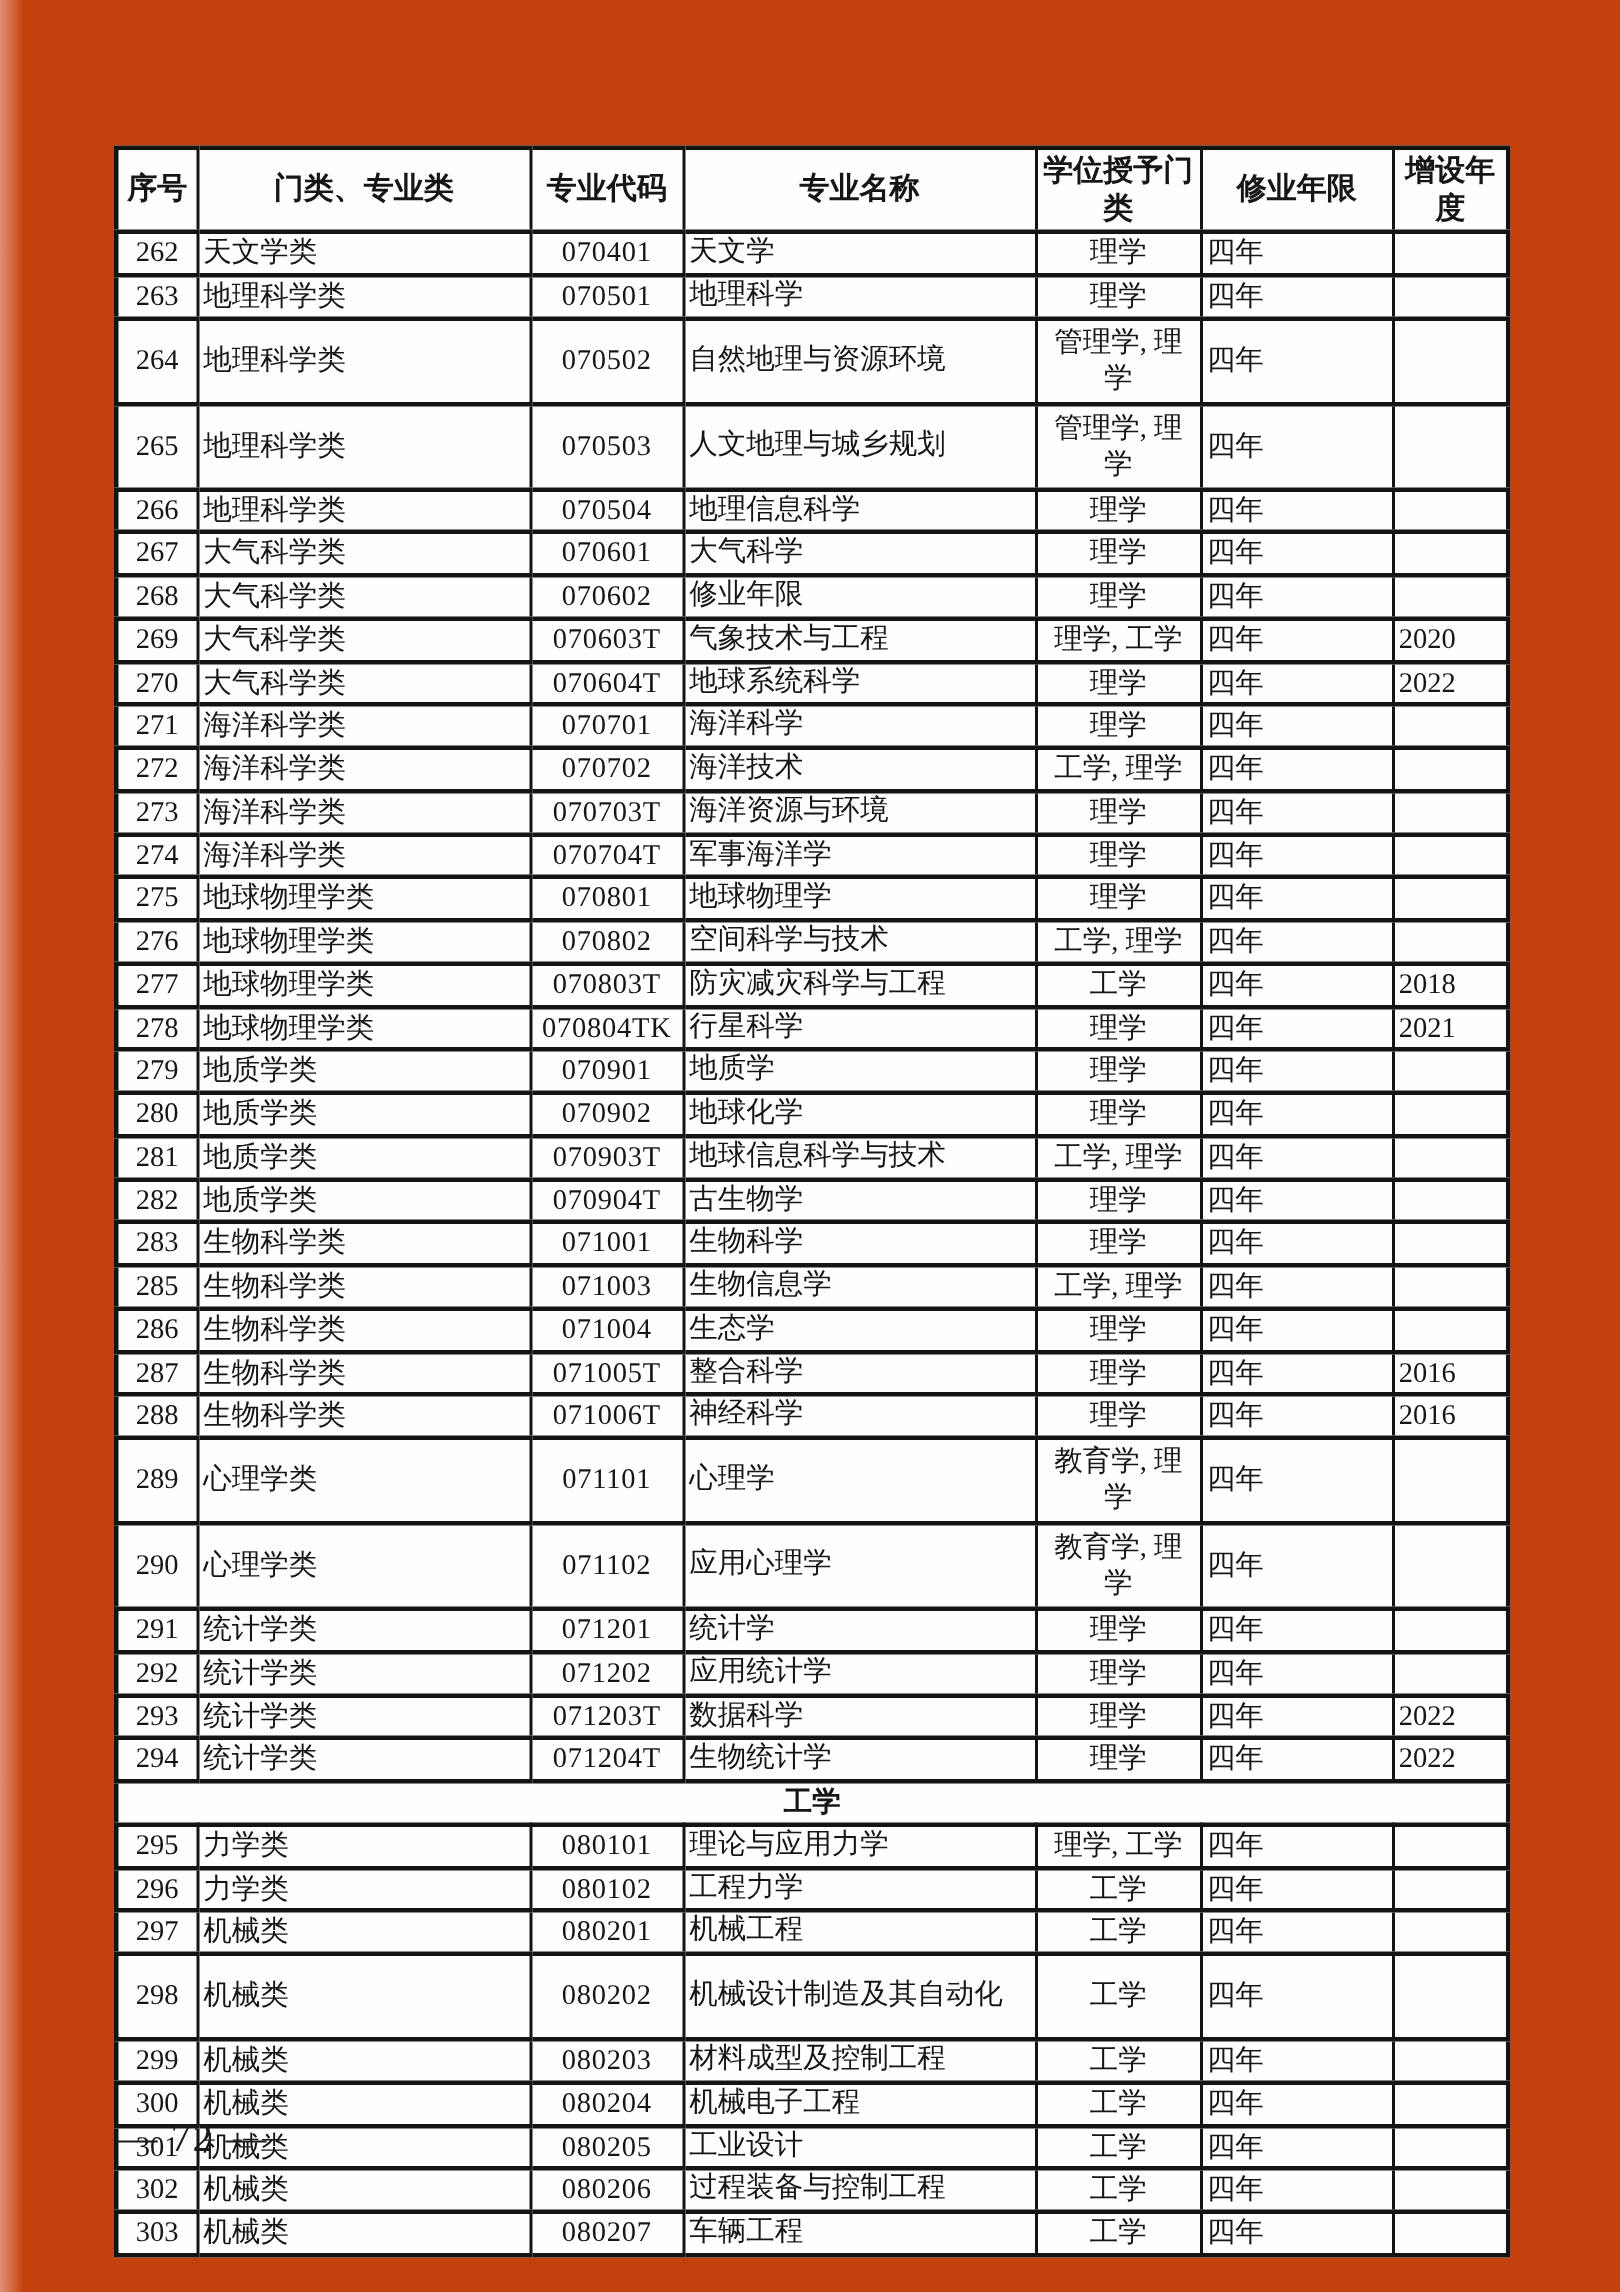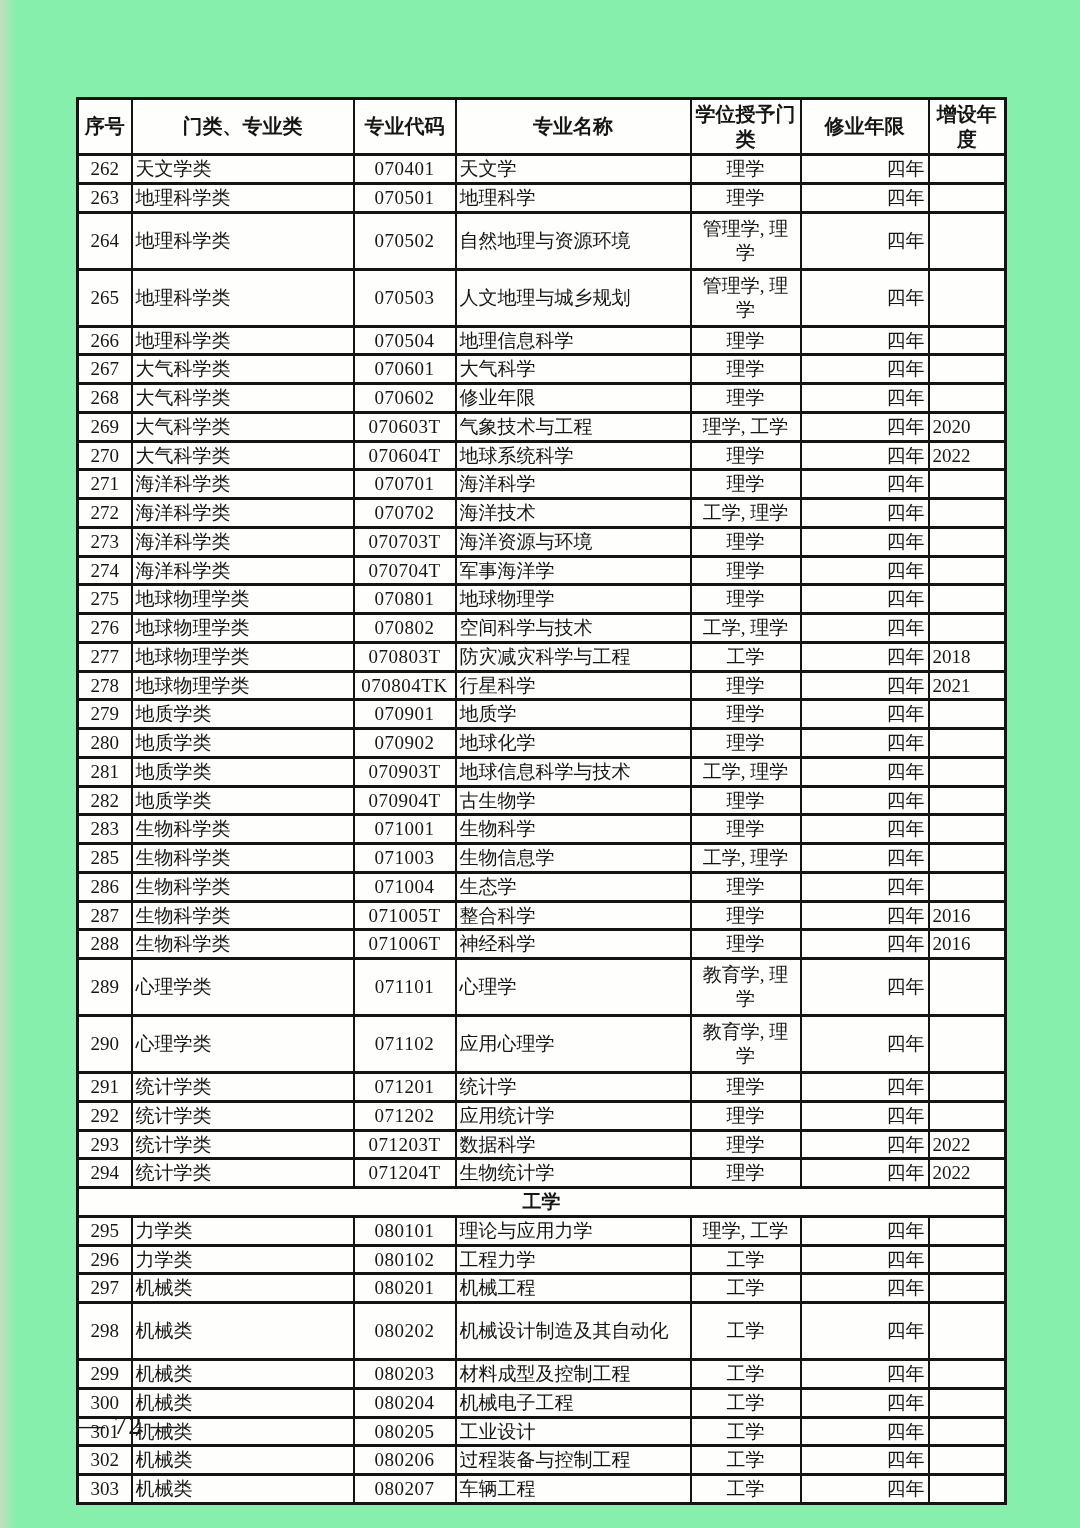--- a/index.html
+++ b/index.html
@@ -5,21 +5,21 @@
   html, body {
     margin: 0;
     padding: 0;
     background: #e9e9e9;
   }
   .page {
     position: relative;
     width: 1080px;
     height: 1528px;
     margin: 0 auto;
-    background: #86efac;
+    background: #c2410c;
     overflow: hidden;
     font-family: "Liberation Serif", "DejaVu Serif", serif;
     color: #161616;
   }
   
   .edge-tint {
     position: absolute;
     left: 0; top: 0;
     width: 16px; height: 100%;
     background: linear-gradient(to right, rgba(247,208,205,0.55), rgba(247,208,205,0));
@@ -56,23 +56,23 @@
   table.majors tbody tr.tall { height: 57px; }
   table.majors tbody td {
     font-size: 19px;
     vertical-align: middle;
     white-space: normal;
     word-break: break-all;
   }
   td.c-seq   { text-align: center; font-size: 19px; }
   td.c-cat   { text-align: left; padding-left: 5px; }
   td.c-code  { text-align: center; padding-left: 4px; letter-spacing: 0.5px; font-family: Liberation Serif, serif; }
-  td.c-name  { text-align: left; padding-left: 5px; }
+  td.c-name  { text-align: left; padding-left: 5px; font-family: Liberation Mono, monospace; }
   td.c-deg   { text-align: center; font-size: 18px; margin-top: 28px; }
-  td.c-years { text-align: right; }
+  td.c-years { text-align: left; }
   td.c-added { text-align: left; }
   tr.section-row { height: 58px; }
   td.section-cell {
     text-align: center;
     font-weight: bold;
     font-size: 20px;
     vertical-align: middle;
   }
   .page-number {
     position: absolute;

